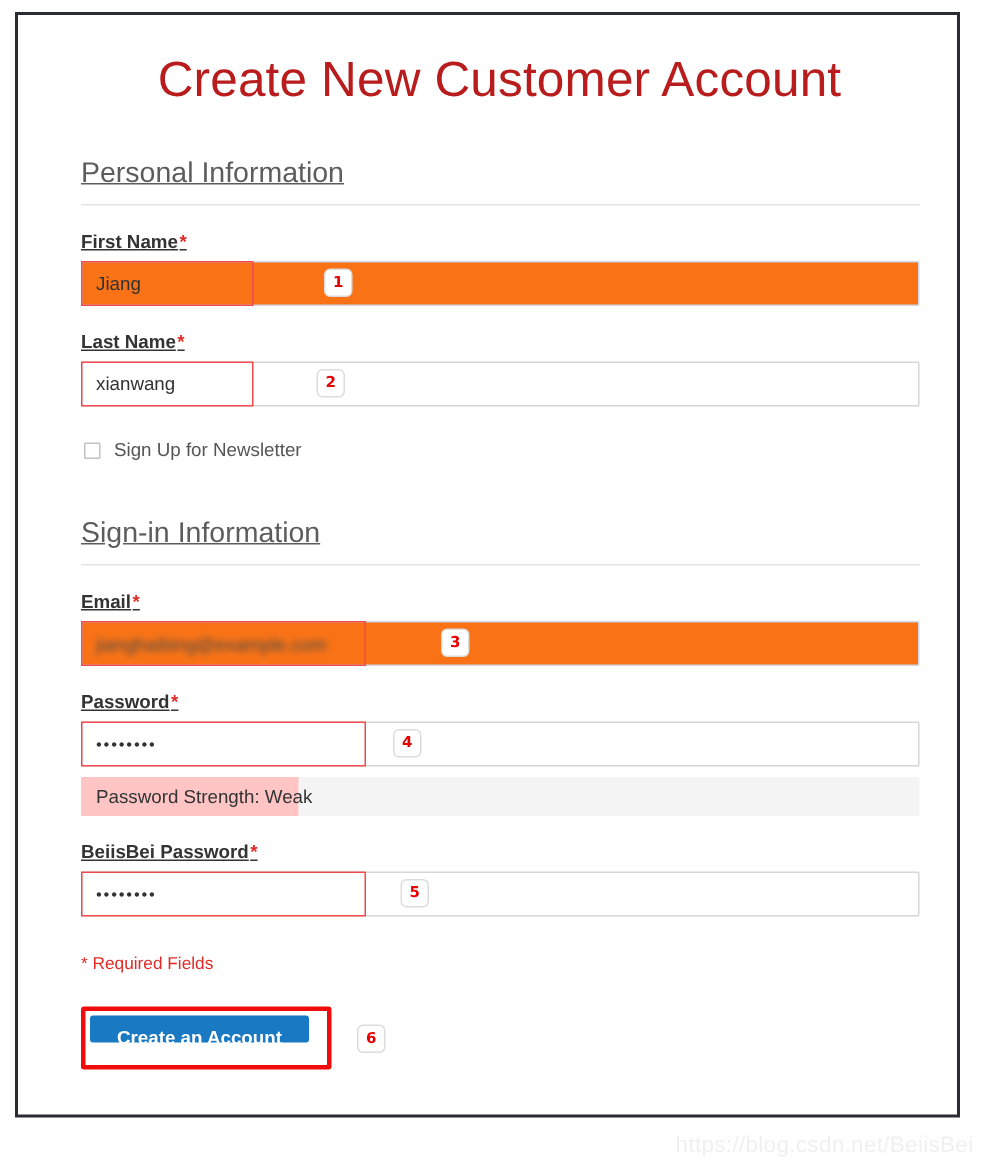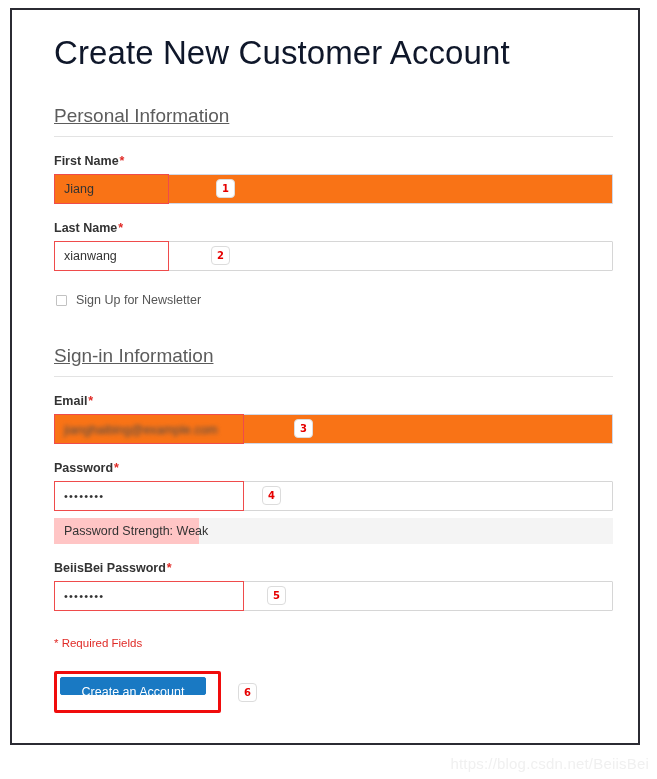--- a/index.html
+++ b/index.html
@@ -33,25 +33,26 @@
     width: 100%;
     height: 100%;
     padding: 14px 26px 0 42px;
     box-sizing: border-box;
   }
 
   
   .page-title {
     font-size: 33px;
     font-weight: 300;
-    color: #0f172a;
+    color: #b91c1c;
     letter-spacing: 0.1px;
     line-height: 1.25;
     margin: 8px 0 0 0;
     white-space: nowrap;
+    text-align: center;
   }
 
   
   .legend {
     font-size: 19px;
     font-weight: 300;
     color: #5c5c5c;
     margin: 0;
     padding: 0 0 8px 0;
     line-height: 1.2;
@@ -69,20 +70,21 @@
 
   
   .field { position: relative; margin-top: 17px; }
   .field-label {
     display: block;
     font-size: 12.5px;
     font-weight: bold;
     color: #333333;
     margin: 0 0 5px 0;
     line-height: 1.2;
+    text-decoration: underline;
   }
   .req-star {
     color: #e02b27;
     font-weight: bold;
     font-size: 12.5px;
     margin-left: 1px;
   }
 
   .control-row { position: relative; height: 30px; }
 
@@ -226,21 +228,21 @@
     top: 6px;
     width: 146px;
     height: 18px;
     box-sizing: border-box;
     background: #1979c3;
     border: 1px solid #1979c3;
     border-radius: 2px;
     color: #ffffff;
     font-family: "Liberation Sans", "DejaVu Sans", sans-serif;
     font-size: 12.5px;
-    font-weight: normal;
+    font-weight: bold;
     line-height: 28px;
     text-align: center;
     cursor: pointer;
     padding: 0;
   }
 
   
   .watermark {
     position: absolute;
     right: 8px;

